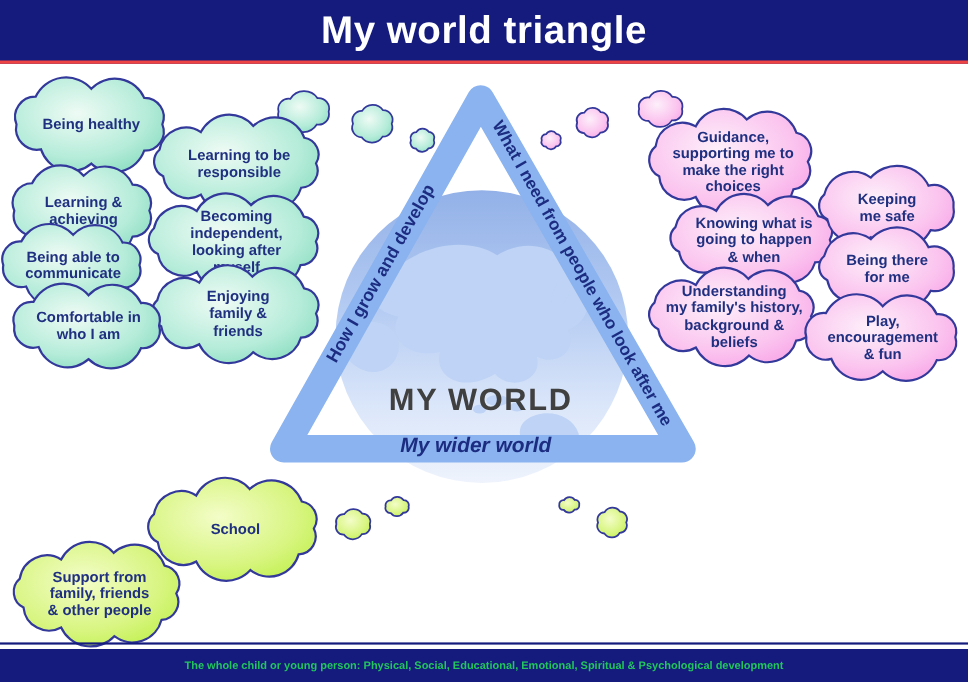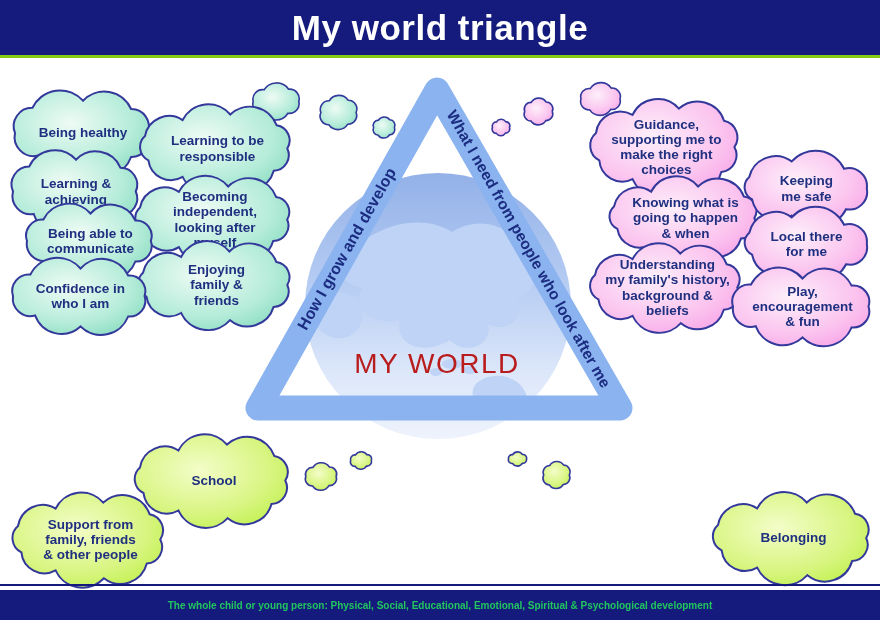--- a/index.html
+++ b/index.html
@@ -3,21 +3,21 @@
 <meta charset="utf-8">
 <style>
   html,body{margin:0;padding:0;background:#ffffff;}
   .stage{
     position:relative;width:880px;height:620px;overflow:hidden;background:#ffffff;
     font-family:"Liberation Sans", sans-serif;
   }
   
   .top-bar{
     position:absolute;left:0;top:0;width:880px;height:55px;
-    background:#141b7c;border-bottom:3px solid #84cc16;
+    background:#141b7c;border-bottom:3px solid #ef4444;
     display:flex;align-items:center;justify-content:center;
   }
   .top-bar h1{
     margin:0;color:#ffffff;font-size:35px;font-weight:bold;letter-spacing:.5px;
   }
   .rule{position:absolute;left:0;top:584px;width:880px;height:2px;background:#141b7c;}
   .bottom-bar{
     position:absolute;left:0;top:590px;width:880px;height:30px;background:#141b7c;
     display:flex;align-items:center;justify-content:center;
   }
@@ -37,21 +37,21 @@
   .band-label{
     position:absolute;display:flex;align-items:center;justify-content:center;
     font-weight:bold;color:#1c2c80;text-align:center;
   }
   .band-label.left{left:182px;top:238px;width:330px;height:22px;font-size:16px;transform:rotate(-60.5deg);}
   .band-label.right{left:331px;top:238px;width:395px;height:22px;font-size:15.5px;transform:rotate(60.5deg);}
   .band-label.base{left:330px;top:395px;width:205px;height:22px;font-size:19px;font-style:italic;}
   .my-world{
     position:absolute;left:287px;top:346px;width:300px;height:36px;
     display:flex;align-items:center;justify-content:center;
-    color:#b91c1c;font-size:28px;font-weight:normal;letter-spacing:1.5px;
+    color:#404040;font-size:28px;font-weight:bold;letter-spacing:1.5px;
   }
 </style>
 </head>
 <body>
 
 <div class="stage">
 
   <svg width="0" height="0" style="position:absolute" aria-hidden="true">
     <defs>
       <radialGradient id="gteal" cx="42%" cy="38%" r="85%">
@@ -100,20 +100,21 @@
     </g>
   </svg>
 
   <svg class="layer" style="left:225px;top:55px" width="430" height="390" viewBox="0 0 430 390">
     <path d="M 212 35 L 33 353 L 395 353 Z" fill="none" stroke="#8ab3ef" stroke-width="25" stroke-linejoin="round" stroke-linecap="round"></path>
   </svg>
 
   <div class="band-label left">How I grow and develop</div>
   <div class="band-label right">What I need from people who look after me</div>
   <div class="my-world">MY WORLD</div>
+  <div class="band-label base">My wider world</div>
 
   <div id="clouds-layer" class="layer" style="left:0;top:0;width:880px;height:620px">
       <div class="cloud teal" style="left: 249px; top: 85px; width: 54px; height: 33px;">
         <svg viewBox="0 0 54 33" preserveAspectRatio="none">
           <path d="M49.8,16.5 A9.5,9.5 0 0 1 39.0,28.2 A14.8,14.8 0 0 1 14.4,28.8 A9.6,9.6 0 0 1 4.2,16.5 A9.5,9.5 0 0 1 15.0,4.8 A14.8,14.8 0 0 1 39.6,4.2 A9.6,9.6 0 0 1 49.8,16.5 Z" fill="url(#gteal)" stroke="#33389b" stroke-width="1.6"></path>
         </svg>
       </div>
       <div class="cloud teal" style="left: 317px; top: 96px; width: 43px; height: 33px;">
         <svg viewBox="0 0 43 33" preserveAspectRatio="none">
           <path d="M39.1,16.5 A8.6,8.6 0 0 1 30.8,28.2 A11.4,11.4 0 0 1 11.8,28.8 A8.7,8.7 0 0 1 3.9,16.5 A8.6,8.6 0 0 1 12.2,4.8 A11.4,11.4 0 0 1 31.2,4.2 A8.7,8.7 0 0 1 39.1,16.5 Z" fill="url(#gteal)" stroke="#33389b" stroke-width="1.6"></path>
@@ -152,21 +153,21 @@
       <div class="cloud green" style="left: 505px; top: 451px; width: 25px; height: 16px;">
         <svg viewBox="0 0 25 16" preserveAspectRatio="none">
           <path d="M21.5,8.0 A3.7,3.7 0 0 1 17.3,12.3 A5.8,5.8 0 0 1 7.5,12.5 A3.6,3.6 0 0 1 3.5,8.0 A3.7,3.7 0 0 1 7.7,3.7 A5.8,5.8 0 0 1 17.5,3.5 A3.6,3.6 0 0 1 21.5,8.0 Z" fill="url(#ggreen)" stroke="#33389b" stroke-width="1.6"></path>
         </svg>
       </div>
       <div class="cloud green" style="left: 540px; top: 461px; width: 33px; height: 28px;">
         <svg viewBox="0 0 33 28" preserveAspectRatio="none">
           <path d="M29.3,14.0 A6.8,6.8 0 0 1 23.3,23.5 A8.3,8.3 0 0 1 9.4,24.0 A6.9,6.9 0 0 1 3.7,14.0 A6.8,6.8 0 0 1 9.7,4.5 A8.3,8.3 0 0 1 23.6,4.0 A6.9,6.9 0 0 1 29.3,14.0 Z" fill="url(#ggreen)" stroke="#33389b" stroke-width="1.6"></path>
         </svg>
       </div>
-      <div class="cloud teal" style="left: 12px; top: 96px; width: 142px; height: 74px;">
+      <div class="cloud teal" style="left: 12px; top: 76px; width: 142px; height: 74px;">
         <svg viewBox="0 0 142 74" preserveAspectRatio="none">
           <path d="M135.6,37.0 A17.5,17.5 0 0 1 119.1,61.0 A29.7,29.7 0 0 1 71.0,72.7 A28.5,28.5 0 0 1 25.3,59.8 A19.2,19.2 0 0 1 3.0,37.0 A18.4,18.4 0 0 1 20.5,11.8 A30.6,30.6 0 0 1 71.0,4.7 A29.3,29.3 0 0 1 119.1,13.0 A17.5,17.5 0 0 1 135.6,37.0 Z" fill="url(#gteal)" stroke="#33389b" stroke-width="2"></path>
         </svg>
         <span class="cloud-label">Being healthy</span>
       </div>
       <div class="cloud teal" style="left: 141px; top: 111px; width: 153px; height: 75px;">
         <svg viewBox="0 0 153 75" preserveAspectRatio="none">
           <path d="M146.3,37.5 A15.6,15.6 0 0 1 132.8,59.7 A27.0,27.0 0 0 1 89.9,73.2 A29.3,29.3 0 0 1 41.6,65.9 A22.8,22.8 0 0 1 7.4,49.3 A14.7,14.7 0 0 1 4.0,25.1 A24.5,24.5 0 0 1 41.6,9.1 A28.8,28.8 0 0 1 89.3,3.5 A28.5,28.5 0 0 1 135.6,14.2 A15.4,15.4 0 0 1 146.3,37.5 Z" fill="url(#gteal)" stroke="#33389b" stroke-width="2"></path>
         </svg>
         <span class="cloud-label">Learning to be
@@ -181,40 +182,40 @@
       </div>
       <div class="cloud teal" style="left: 136px; top: 183px; width: 158px; height: 73px;">
         <svg viewBox="0 0 158 73" preserveAspectRatio="none">
           <path d="M151.2,36.5 A15.4,15.4 0 0 1 137.2,58.0 A27.8,27.8 0 0 1 92.9,71.1 A30.3,30.3 0 0 1 42.9,64.1 A23.3,23.3 0 0 1 7.6,48.0 A14.3,14.3 0 0 1 4.0,24.5 A25.1,25.1 0 0 1 42.9,8.9 A29.8,29.8 0 0 1 92.2,3.5 A29.4,29.4 0 0 1 140.1,13.9 A15.1,15.1 0 0 1 151.2,36.5 Z" fill="url(#gteal)" stroke="#33389b" stroke-width="2"></path>
         </svg>
         <span class="cloud-label">Becoming
 independent,
 looking after
 myself</span>
       </div>
-      <div class="cloud teal" style="left: 24px; top: 209px; width: 133px; height: 64px; text-decoration: underline;">
+      <div class="cloud teal" style="left: 0; top: 209px; width: 133px; height: 64px; text-decoration: underline;">
         <svg viewBox="0 0 133 64" preserveAspectRatio="none">
           <path d="M126.8,32.0 A15.4,15.4 0 0 1 111.4,52.5 A27.6,27.6 0 0 1 66.5,62.5 A26.4,26.4 0 0 1 23.8,51.5 A17.1,17.1 0 0 1 3.0,32.0 A16.2,16.2 0 0 1 19.4,10.5 A28.5,28.5 0 0 1 66.5,4.5 A27.3,27.3 0 0 1 111.4,11.5 A15.4,15.4 0 0 1 126.8,32.0 Z" fill="url(#gteal)" stroke="#33389b" stroke-width="2"></path>
         </svg>
         <span class="cloud-label">Being able to
 communicate</span>
       </div>
       <div class="cloud teal" style="left: 139px; top: 248px; width: 155px; height: 74px;">
         <svg viewBox="0 0 155 74" preserveAspectRatio="none">
           <path d="M148.3,37.0 A15.5,15.5 0 0 1 134.6,58.9 A27.3,27.3 0 0 1 91.1,72.2 A29.7,29.7 0 0 1 42.1,65.0 A23.0,23.0 0 0 1 7.5,48.6 A14.5,14.5 0 0 1 4.0,24.8 A24.8,24.8 0 0 1 42.1,9.0 A29.2,29.2 0 0 1 90.4,3.5 A28.9,28.9 0 0 1 137.4,14.1 A15.2,15.2 0 0 1 148.3,37.0 Z" fill="url(#gteal)" stroke="#33389b" stroke-width="2"></path>
         </svg>
         <span class="cloud-label">Enjoying
 family &amp;
 friends</span>
       </div>
       <div class="cloud teal" style="left: 10px; top: 264px; width: 141px; height: 64px;">
         <svg viewBox="0 0 141 64" preserveAspectRatio="none">
           <path d="M134.6,32.0 A15.8,15.8 0 0 1 118.2,52.5 A29.3,29.3 0 0 1 70.5,62.5 A28.0,28.0 0 0 1 25.2,51.5 A17.7,17.7 0 0 1 3.0,32.0 A16.6,16.6 0 0 1 20.4,10.5 A30.3,30.3 0 0 1 70.5,4.5 A28.9,28.9 0 0 1 118.2,11.5 A15.8,15.8 0 0 1 134.6,32.0 Z" fill="url(#gteal)" stroke="#33389b" stroke-width="2"></path>
         </svg>
-        <span class="cloud-label">Confidence in
+        <span class="cloud-label">Comfortable in
 who I am</span>
       </div>
       <div class="cloud pink" style="left: 592px; top: 105px; width: 149px; height: 84px;">
         <svg viewBox="0 0 149 84" preserveAspectRatio="none">
           <path d="M142.4,42.0 A17.0,17.0 0 0 1 129.3,67.1 A26.7,26.7 0 0 1 87.5,82.3 A28.6,28.6 0 0 1 40.5,74.1 A22.9,22.9 0 0 1 7.3,55.3 A16.5,16.5 0 0 1 4.0,28.0 A24.5,24.5 0 0 1 40.5,9.9 A28.1,28.1 0 0 1 86.9,3.6 A28.0,28.0 0 0 1 132.0,15.7 A17.0,17.0 0 0 1 142.4,42.0 Z" fill="url(#gpink)" stroke="#33389b" stroke-width="2"></path>
         </svg>
         <span class="cloud-label">Guidance,
 supporting me to
 make the right
 choices</span>
@@ -231,21 +232,21 @@
         <svg viewBox="0 0 133 59" preserveAspectRatio="none">
           <path d="M126.8,29.5 A17.6,17.6 0 0 1 106.1,50.2 A32.9,32.9 0 0 1 51.7,56.6 A25.6,25.6 0 0 1 12.1,40.4 A13.6,13.6 0 0 1 9.3,18.0 A27.1,27.1 0 0 1 51.7,2.4 A31.8,31.8 0 0 1 104.1,9.8 A18.0,18.0 0 0 1 126.8,29.5 Z" fill="url(#gpink)" stroke="#33389b" stroke-width="2"></path>
         </svg>
         <span class="cloud-label">Keeping
 me safe</span>
       </div>
       <div class="cloud pink" style="left: 740px; top: 215px; width: 133px; height: 58px;">
         <svg viewBox="0 0 133 58" preserveAspectRatio="none">
           <path d="M126.8,29.0 A17.4,17.4 0 0 1 106.1,49.3 A32.9,32.9 0 0 1 51.7,55.6 A25.6,25.6 0 0 1 12.1,39.7 A13.3,13.3 0 0 1 9.3,17.7 A27.0,27.0 0 0 1 51.7,2.4 A31.8,31.8 0 0 1 104.1,9.7 A17.9,17.9 0 0 1 126.8,29.0 Z" fill="url(#gpink)" stroke="#33389b" stroke-width="2"></path>
         </svg>
-        <span class="cloud-label">Local there
+        <span class="cloud-label">Being there
 for me</span>
       </div>
       <div class="cloud pink" style="left: 591px; top: 250px; width: 153px; height: 75px;">
         <svg viewBox="0 0 153 75" preserveAspectRatio="none">
           <path d="M146.3,37.5 A15.6,15.6 0 0 1 132.8,59.7 A27.0,27.0 0 0 1 89.9,73.2 A29.3,29.3 0 0 1 41.6,65.9 A22.8,22.8 0 0 1 7.4,49.3 A14.7,14.7 0 0 1 4.0,25.1 A24.5,24.5 0 0 1 41.6,9.1 A28.8,28.8 0 0 1 89.3,3.5 A28.5,28.5 0 0 1 135.6,14.2 A15.4,15.4 0 0 1 146.3,37.5 Z" fill="url(#gpink)" stroke="#33389b" stroke-width="2"></path>
         </svg>
         <span class="cloud-label">Understanding
 my family's history,
 background &amp;
 beliefs</span>
@@ -264,26 +265,20 @@
         </svg>
         <span class="cloud-label">Support from
 family, friends
 &amp; other people</span>
       </div>
       <div class="cloud green" style="left: 136px; top: 441px; width: 156px; height: 79px;">
         <svg viewBox="0 0 156 79" preserveAspectRatio="none">
           <path d="M149.3,39.5 A16.3,16.3 0 0 1 135.5,63.0 A27.6,27.6 0 0 1 91.7,77.2 A29.9,29.9 0 0 1 42.4,69.5 A23.4,23.4 0 0 1 7.5,52.0 A15.5,15.5 0 0 1 4.0,26.4 A25.2,25.2 0 0 1 42.4,9.5 A29.4,29.4 0 0 1 91.0,3.6 A29.2,29.2 0 0 1 138.3,14.9 A16.2,16.2 0 0 1 149.3,39.5 Z" fill="url(#ggreen)" stroke="#33389b" stroke-width="2"></path>
         </svg>
         <span class="cloud-label">School</span>
-      </div>
-      <div class="cloud green" style="left: 714px; top: 499px; width: 159px; height: 78px;">
-        <svg viewBox="0 0 159 78" preserveAspectRatio="none">
-          <path d="M152.2,39.0 A16.3,16.3 0 0 1 138.1,62.1 A28.1,28.1 0 0 1 93.4,76.2 A30.5,30.5 0 0 1 43.2,68.6 A23.7,23.7 0 0 1 7.6,51.3 A15.3,15.3 0 0 1 4.0,26.1 A25.5,25.5 0 0 1 43.2,9.4 A30.0,30.0 0 0 1 92.8,3.5 A29.7,29.7 0 0 1 141.0,14.7 A16.0,16.0 0 0 1 152.2,39.0 Z" fill="url(#ggreen)" stroke="#33389b" stroke-width="2"></path>
-        </svg>
-        <span class="cloud-label">Belonging</span>
       </div>
     </div>
 
   <div class="rule"></div>
   <div class="bottom-bar">
     <span>The whole child or young person: Physical, Social, Educational, Emotional, Spiritual &amp; Psychological development</span>
   </div>
 </div>
 
 </body></html>

